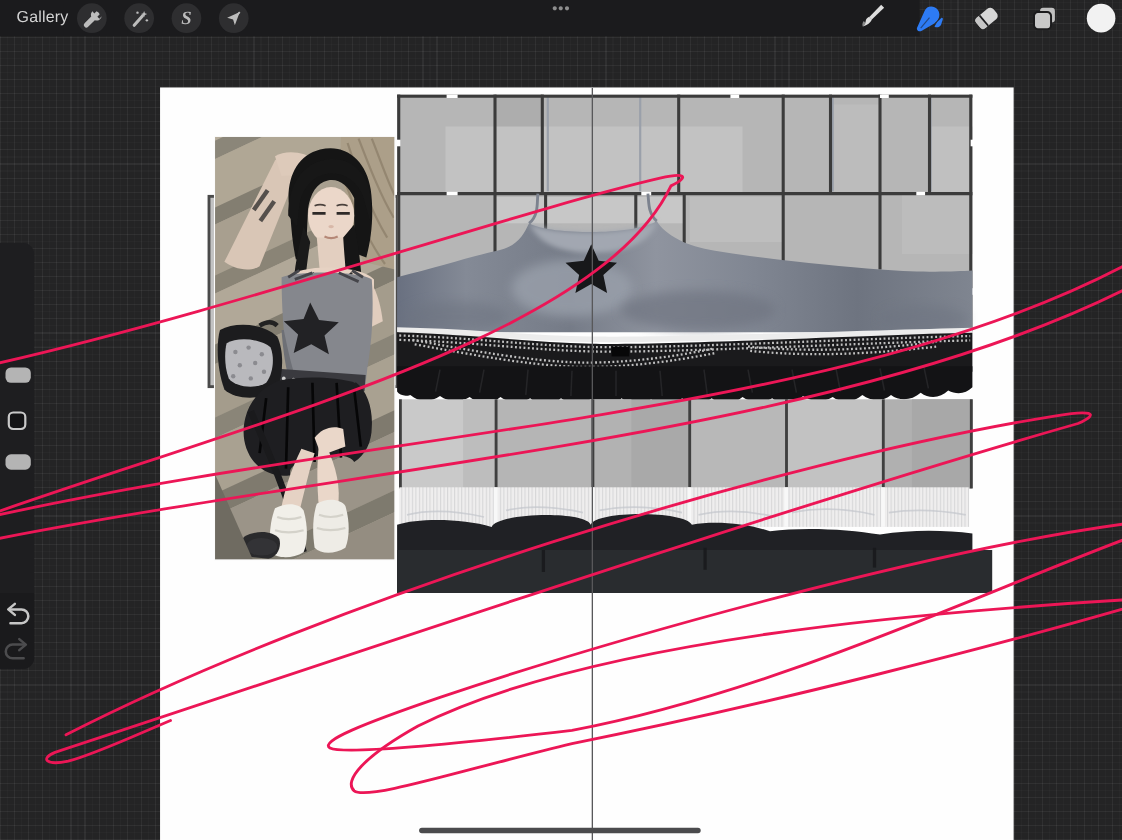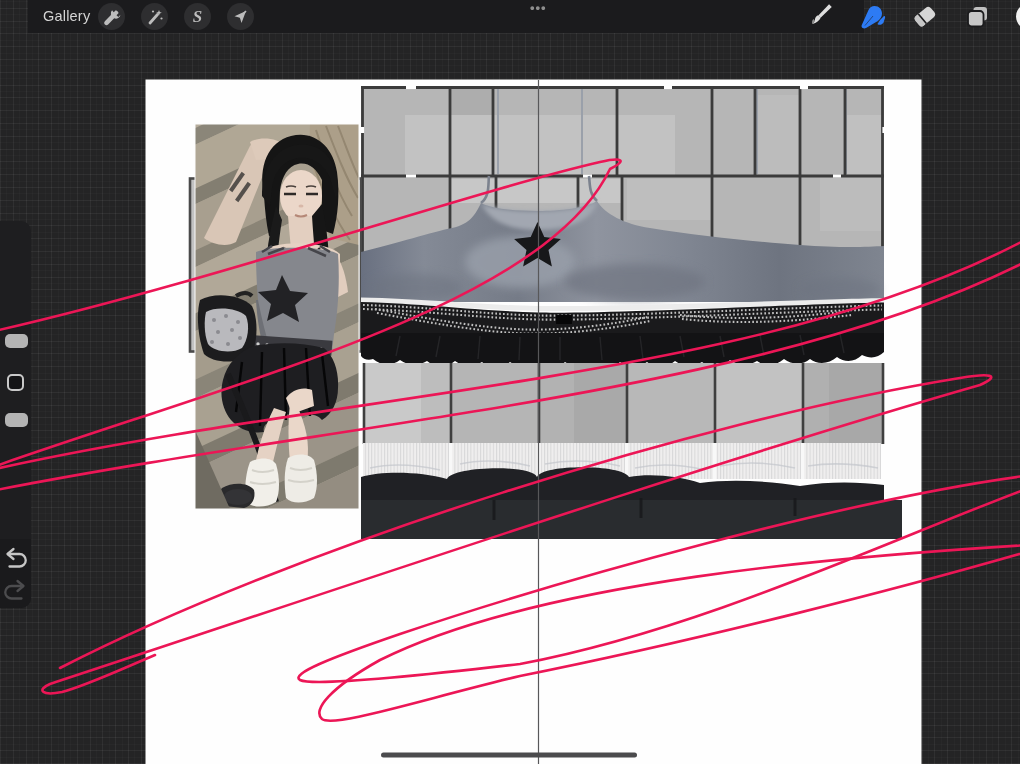--- a/index.html
+++ b/index.html
@@ -6,21 +6,21 @@
   body{width:1020px;height:764px;overflow:hidden;position:relative;
     font-family:"Liberation Sans",sans-serif;
     background-color:#242425;
     background-image:
       repeating-linear-gradient(0deg, rgba(255,255,255,0.038) 0 1px, transparent 1px 12.8px),
       repeating-linear-gradient(90deg, rgba(255,255,255,0.038) 0 1px, transparent 1px 12.8px),
       repeating-linear-gradient(0deg, rgba(255,255,255,0.02) 0 1px, transparent 1px 6.4px),
       repeating-linear-gradient(90deg, rgba(255,255,255,0.02) 0 1px, transparent 1px 6.4px);
   }
   #art{position:absolute;left:0;top:0;z-index:12;pointer-events:none;}
-  #topbar{position:absolute;left:0;top:0;width:836px;height:33px;background:#1b1b1d;z-index:10;margin-left:28px;}
+  #topbar{position:absolute;left:0;top:0;width:836px;height:33px;background:#1b1b1d;z-index:10;}
   .circ{position:absolute;top:3px;width:27px;height:27px;border-radius:50%;background:#2e2e30;}
   #gallery{position:absolute;left:15px;top:8px;color:#d4d4d4;font-size:14.5px;letter-spacing:0.2px;}
   #dots{position:absolute;left:502px;top:0px;color:#8e8e8e;font-size:13px;letter-spacing:1px;font-weight:bold;}
   #sidebar{position:absolute;left:0px;top:221px;width:31px;height:387px;background:#1e1e20;
      border-radius:0 10px 10px 0;z-index:9;}
   #sidebar .handle{position:absolute;left:5px;width:23px;height:14px;border-radius:5px;background:#b4b4b4;}
   #sq{position:absolute;left:7px;top:153px;width:13px;height:13px;border:2.5px solid #c9c9c9;border-radius:5px;background:#141416;}
 </style>
 </head>
 <body>

